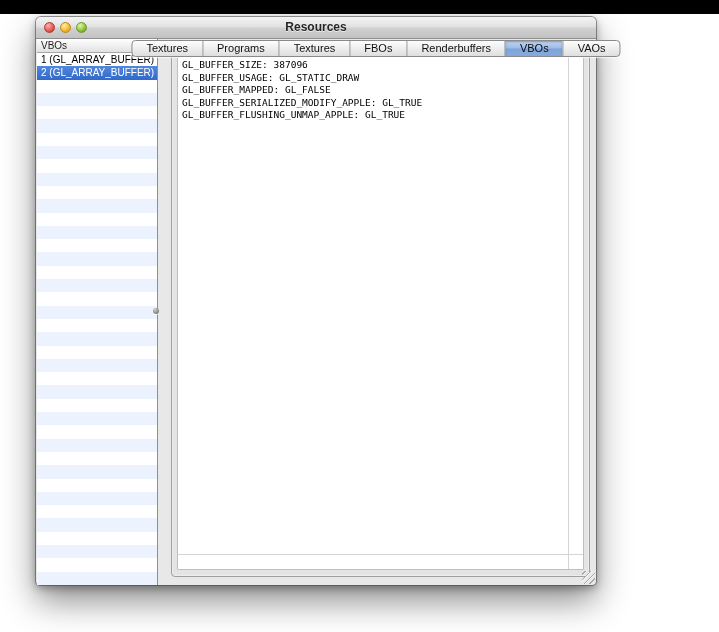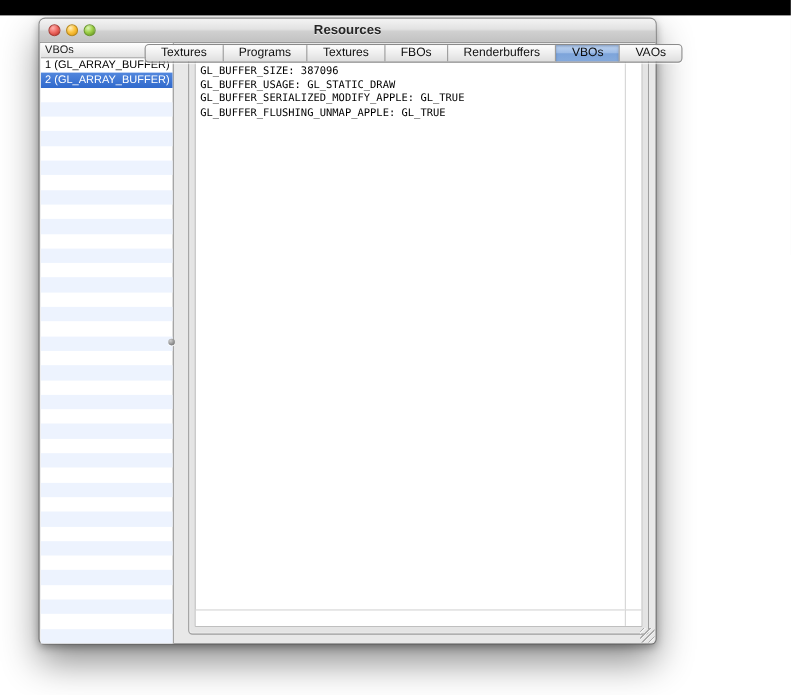--- a/index.html
+++ b/index.html
@@ -212,21 +212,21 @@
         <div class="row"></div>
         <div class="row"></div>
         <div class="row"></div>
       </div>
   </div>
 
   <div class="splitter-dimple"></div>
 
   <div class="tab-box">
     <div class="scroll-area">
-      <div class="text-content"><div>GL_BUFFER_SIZE: 387096</div><div>GL_BUFFER_USAGE: GL_STATIC_DRAW</div><div>GL_BUFFER_SERIALIZED_MODIFY_APPLE: GL_TRUE</div><div>GL_BUFFER_FLUSHING_UNMAP_APPLE: GL_TRUE</div></div>
+      <div class="text-content"><div>GL_BUFFER_SIZE: 387096</div><div>GL_BUFFER_USAGE: GL_STATIC_DRAW</div><div>GL_BUFFER_MAPPED: GL_FALSE</div><div>GL_BUFFER_SERIALIZED_MODIFY_APPLE: GL_TRUE</div><div>GL_BUFFER_FLUSHING_UNMAP_APPLE: GL_TRUE</div></div>
       <div class="vscroll-track"></div>
       <div class="hscroll-track"></div>
       <div class="scroll-corner"></div>
     </div>
   </div>
 
   <div class="tab-bar">
       <div class="tab">Textures</div>
       <div class="tab">Programs</div>
       <div class="tab">Textures</div>

